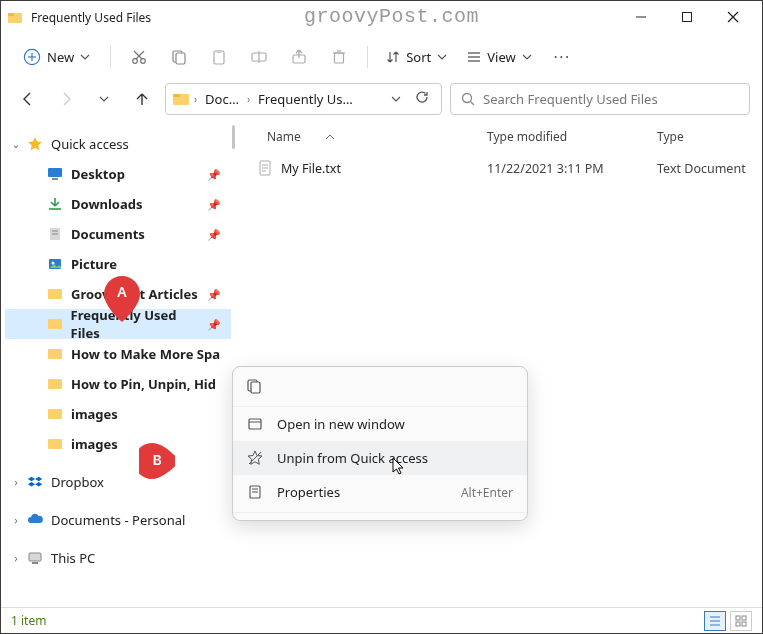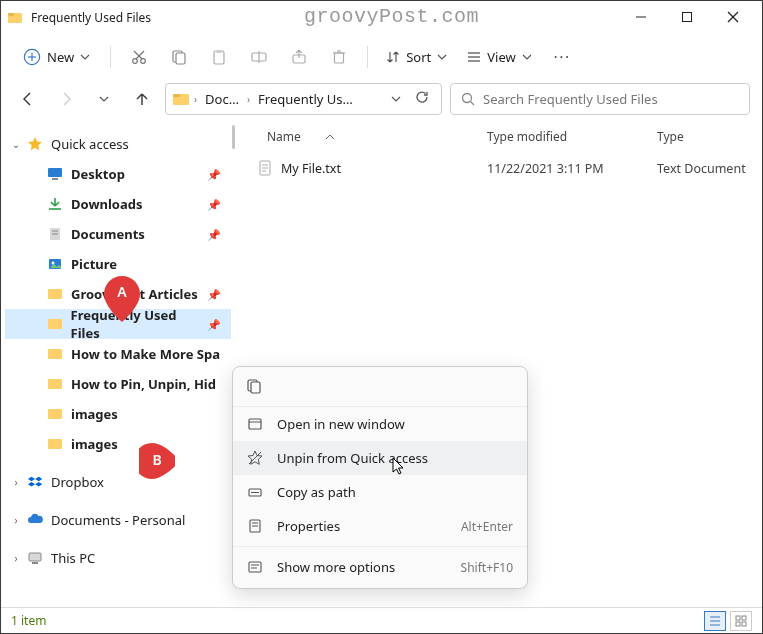--- a/index.html
+++ b/index.html
@@ -438,44 +438,28 @@
   </div>
   <div class="ctx-item hover">
     <svg width="16" height="16" viewBox="0 0 16 16">
         <path d="M8 1l2 4.5 5 .5-3.7 3.3 1 5L8 11.8 3.7 14.3l1-5L1 6l5-.5z" fill="none" stroke="#555" stroke-width="1"></path>
         <line x1="2" y1="14" x2="14" y2="2" stroke="#555" stroke-width="1"></line>
       </svg>
     <span>Unpin from Quick access</span>
   </div>
   <div class="ctx-item">
     <svg width="16" height="16" viewBox="0 0 16 16">
-        <rect x="2" y="5" width="12" height="7" rx="1" fill="none" stroke="#555" stroke-width="1.1"></rect>
-        <line x1="4" y1="8.5" x2="12" y2="8.5" stroke="#555"></line>
-      </svg>
-    <span>Copy as path</span>
-  </div>
-  <div class="ctx-item">
-    <svg width="16" height="16" viewBox="0 0 16 16">
         <rect x="3" y="2" width="10" height="12" rx="1" fill="none" stroke="#555" stroke-width="1.1"></rect>
         <line x1="5" y1="5" x2="11" y2="5" stroke="#555"></line>
         <line x1="5" y1="8" x2="11" y2="8" stroke="#555"></line>
       </svg>
     <span>Properties</span>
     <span class="shortcut">Alt+Enter</span>
   </div>
   <div class="ctx-sep"></div>
-  <div class="ctx-item">
-    <svg width="16" height="16" viewBox="0 0 16 16">
-        <rect x="2" y="3" width="12" height="10" rx="1" fill="none" stroke="#555" stroke-width="1.1"></rect>
-        <line x1="4" y1="6" x2="12" y2="6" stroke="#555"></line>
-        <line x1="4" y1="9" x2="10" y2="9" stroke="#555"></line>
-      </svg>
-    <span>Show more options</span>
-    <span class="shortcut">Shift+F10</span>
-  </div>
 </div>
 
 <div class="marker" style="left:103px; top:275px;">
   <svg viewBox="0 0 36 46">
       <path d="M18 0C8 0 0 8 0 18c0 13 18 28 18 28s18-15 18-28C36 8 28 0 18 0z" fill="#e03a3a"></path>
     </svg>
   <span class="letter">A</span>
 </div>
 <div class="marker" style="left:138px; top:437px;">
   <svg viewBox="0 0 36 46">

